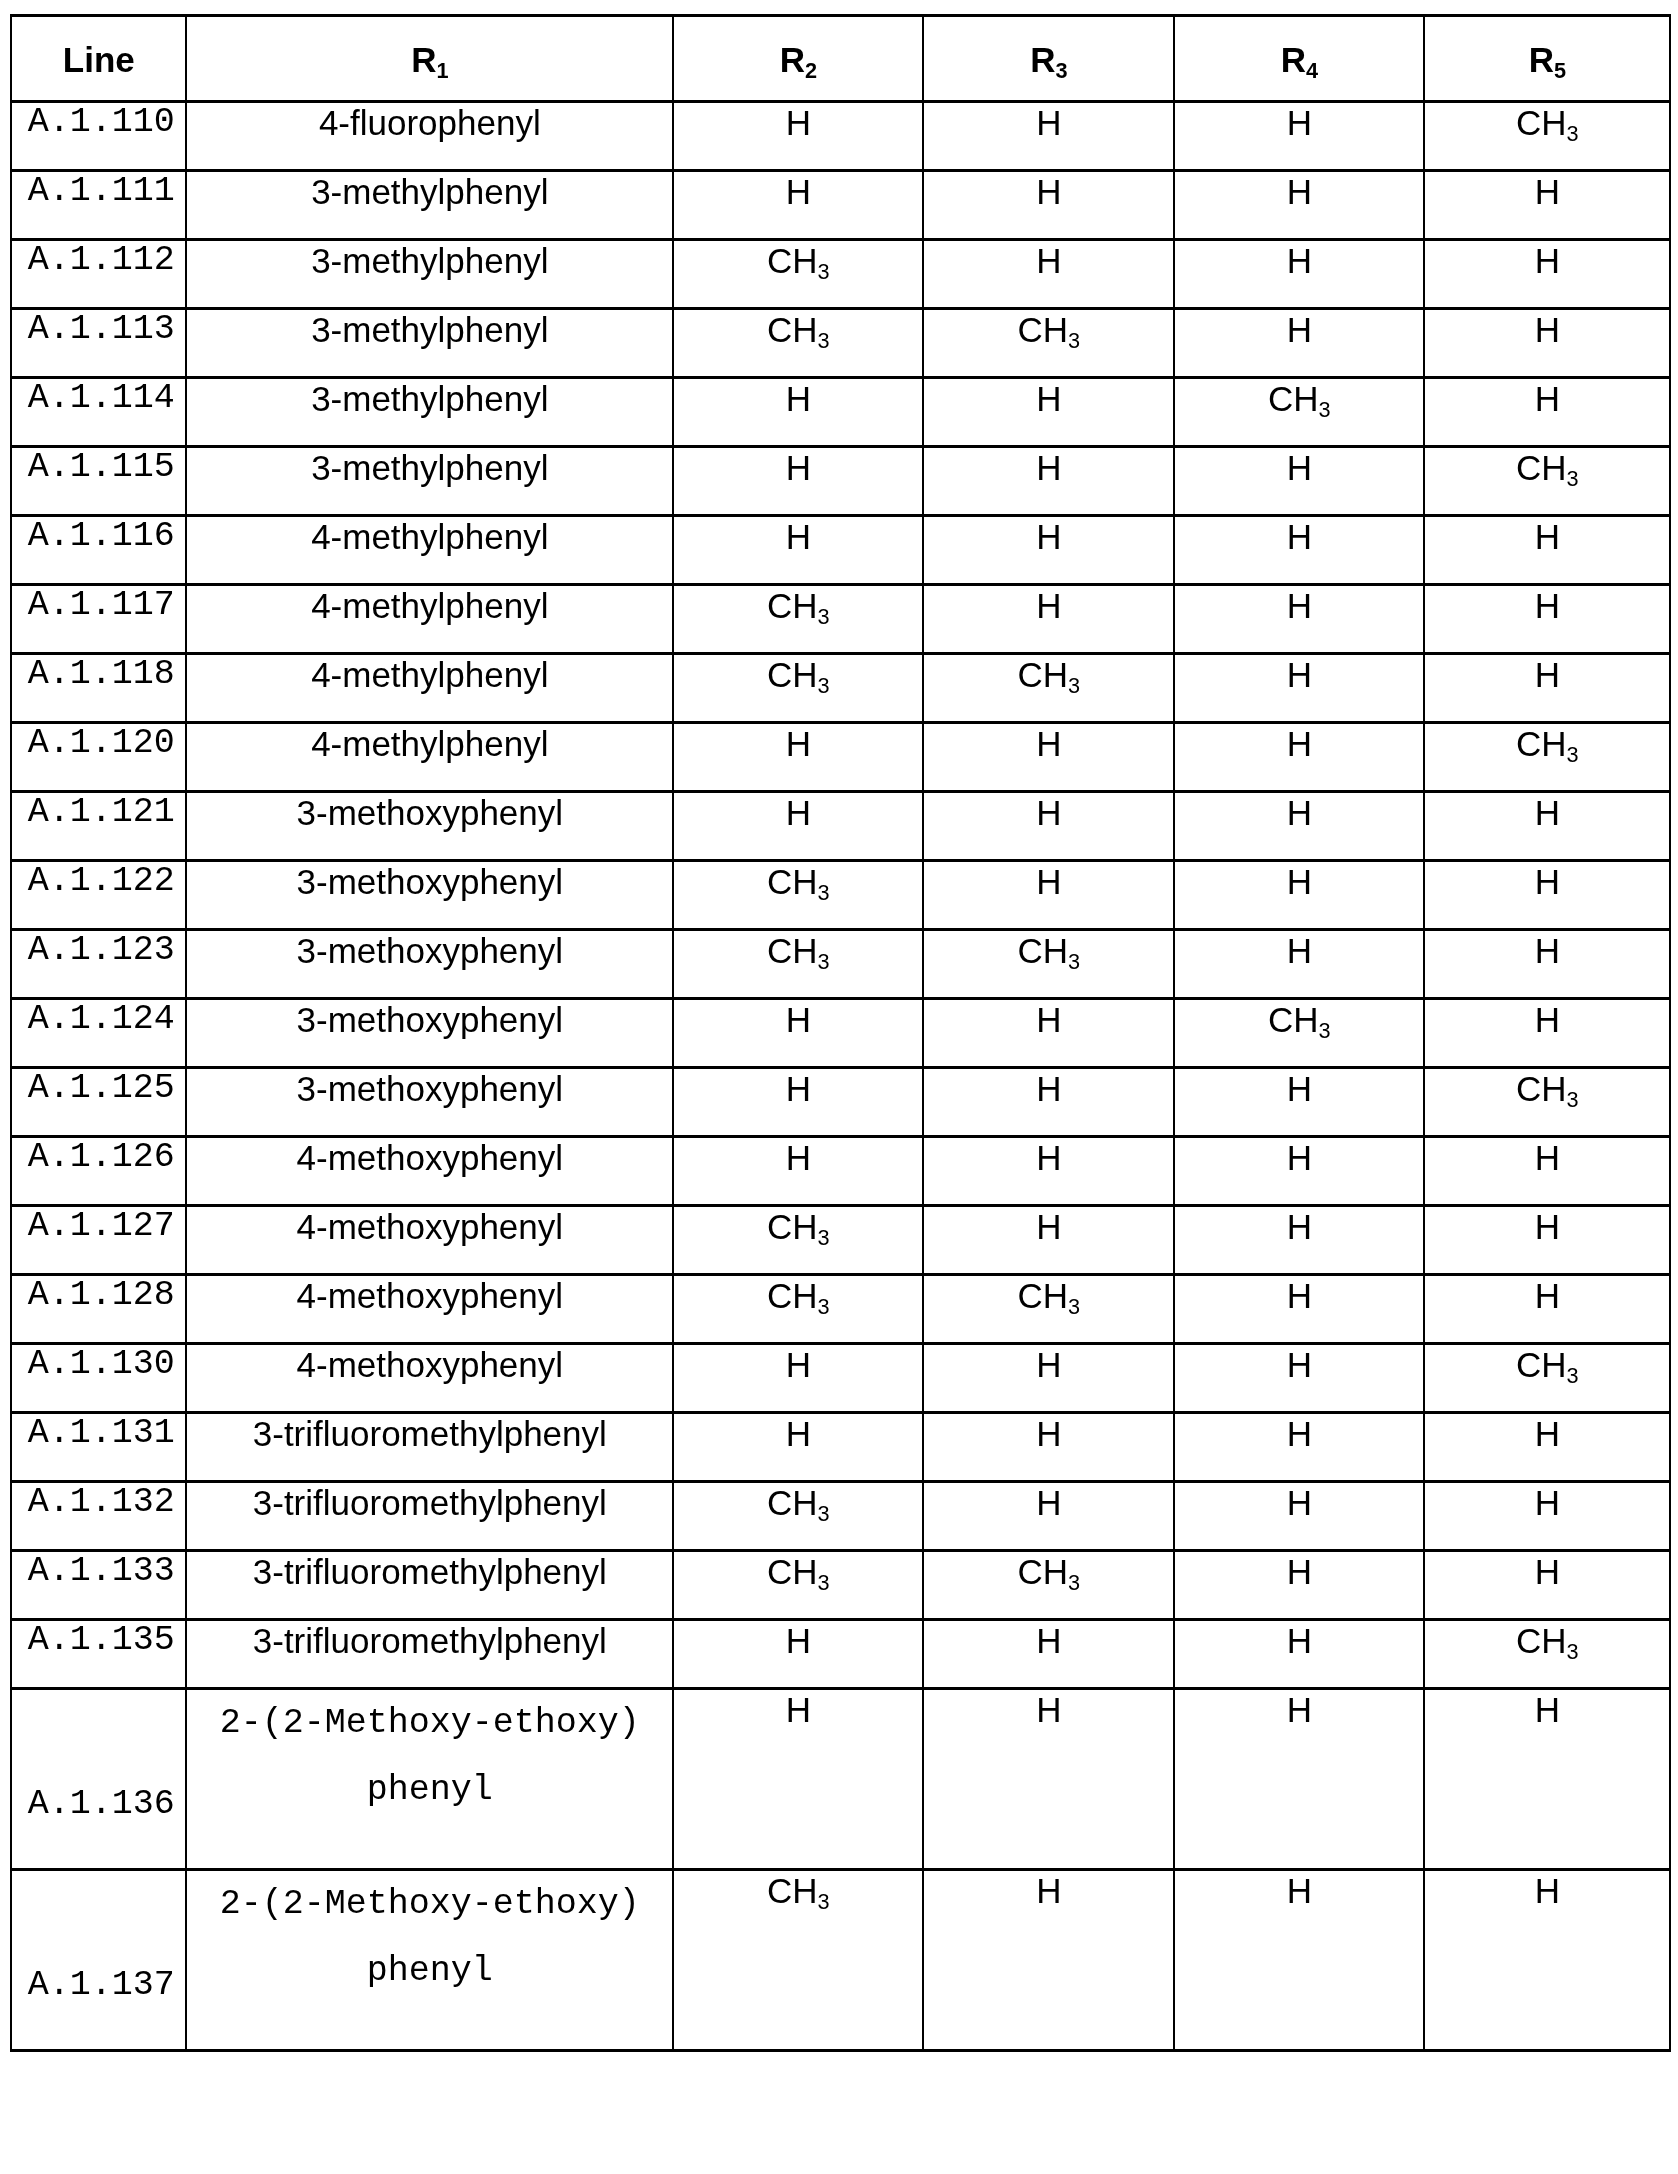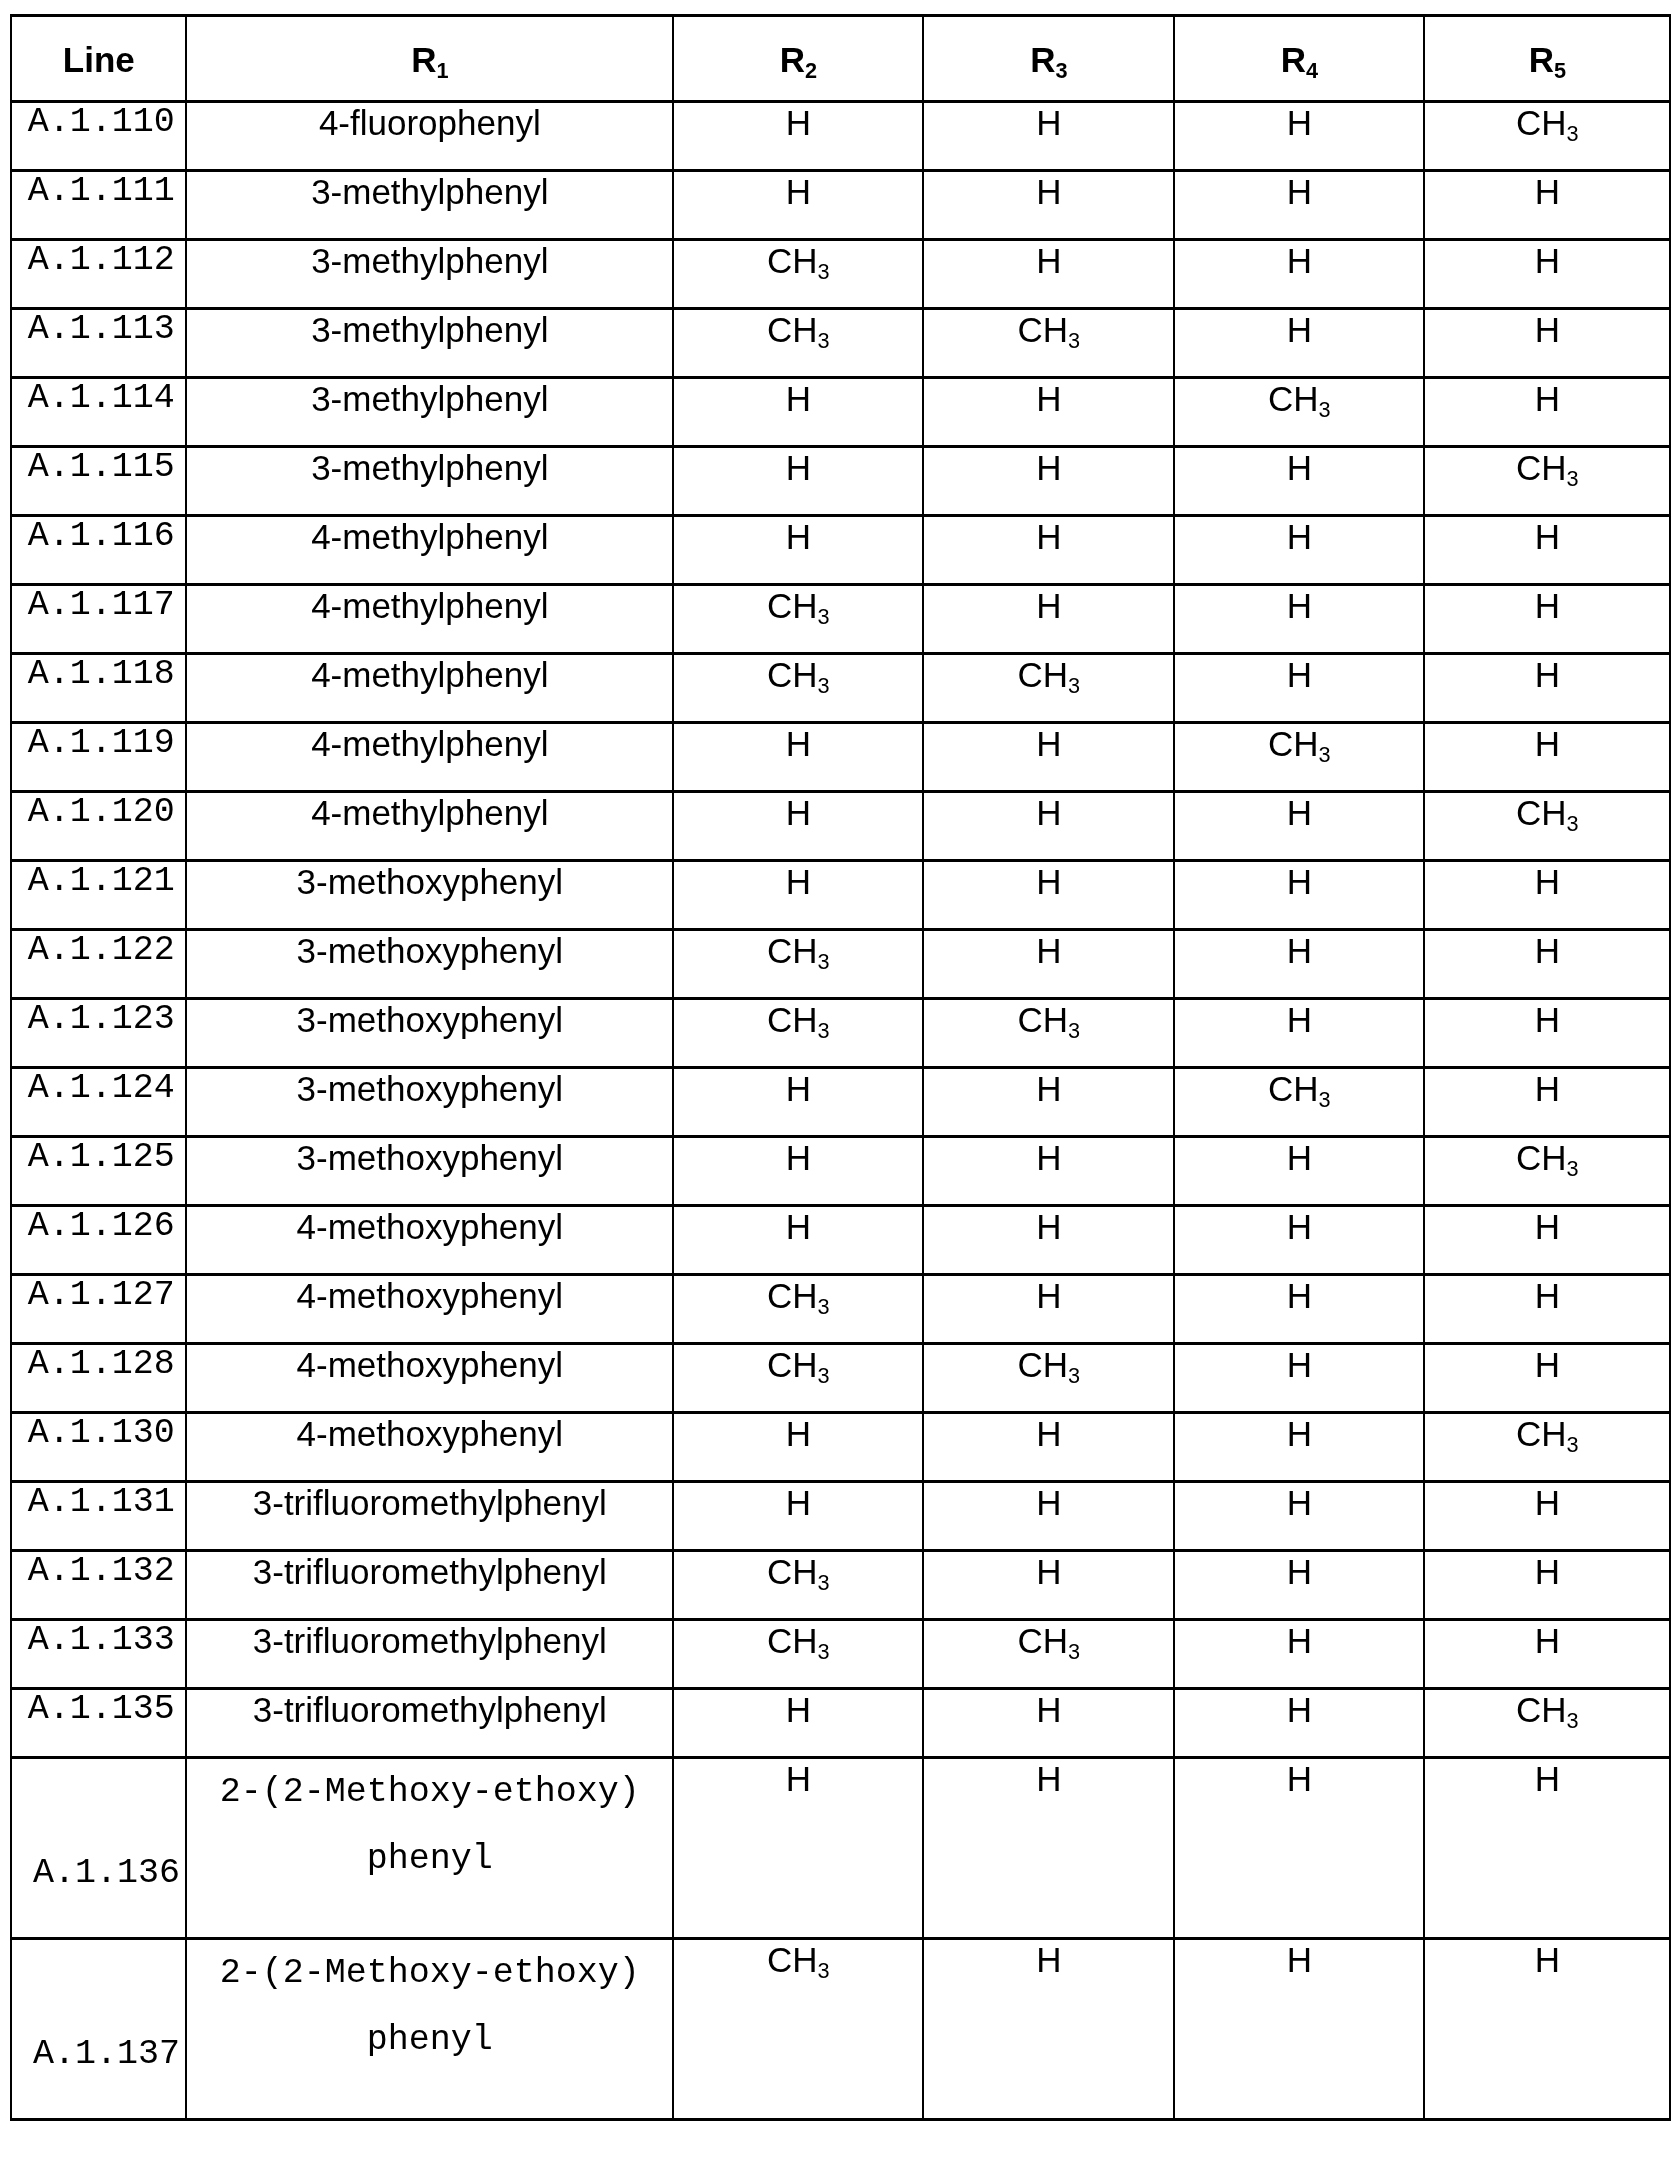--- a/index.html
+++ b/index.html
@@ -59,21 +59,20 @@
       padding-left: 15.4px;
       font-family: Liberation Mono, monospace;
     }
     table.chem tr.tall td {
       height: 134px;
     }
     table.chem tr.tall td.line-cell {
       vertical-align: bottom;
       padding-bottom: 44px;
       line-height: 39px;
-      text-align: center;
     }
     table.chem tr.tall td.r1-cell {
       line-height: 67px;
       white-space: normal;
     }
     sub {
       font-size: 0.62em;
       vertical-align: -0.28em;
       line-height: 0;
     }
@@ -168,28 +167,20 @@
       </tr>
       <tr>
         <td class="line-cell">A.1.118</td>
         <td class="r1-cell">4-methylphenyl</td>
         <td><span>CH</span><sub>3</sub></td>
         <td><span>CH</span><sub>3</sub></td>
         <td>H</td>
         <td>H</td>
       </tr>
       <tr>
-        <td class="line-cell">A.1.119</td>
-        <td class="r1-cell">4-methylphenyl</td>
-        <td>H</td>
-        <td>H</td>
-        <td><span>CH</span><sub>3</sub></td>
-        <td>H</td>
-      </tr>
-      <tr>
         <td class="line-cell">A.1.120</td>
         <td class="r1-cell">4-methylphenyl</td>
         <td>H</td>
         <td>H</td>
         <td>H</td>
         <td><span>CH</span><sub>3</sub></td>
       </tr>
       <tr>
         <td class="line-cell">A.1.121</td>
         <td class="r1-cell">3-methoxyphenyl</td>

